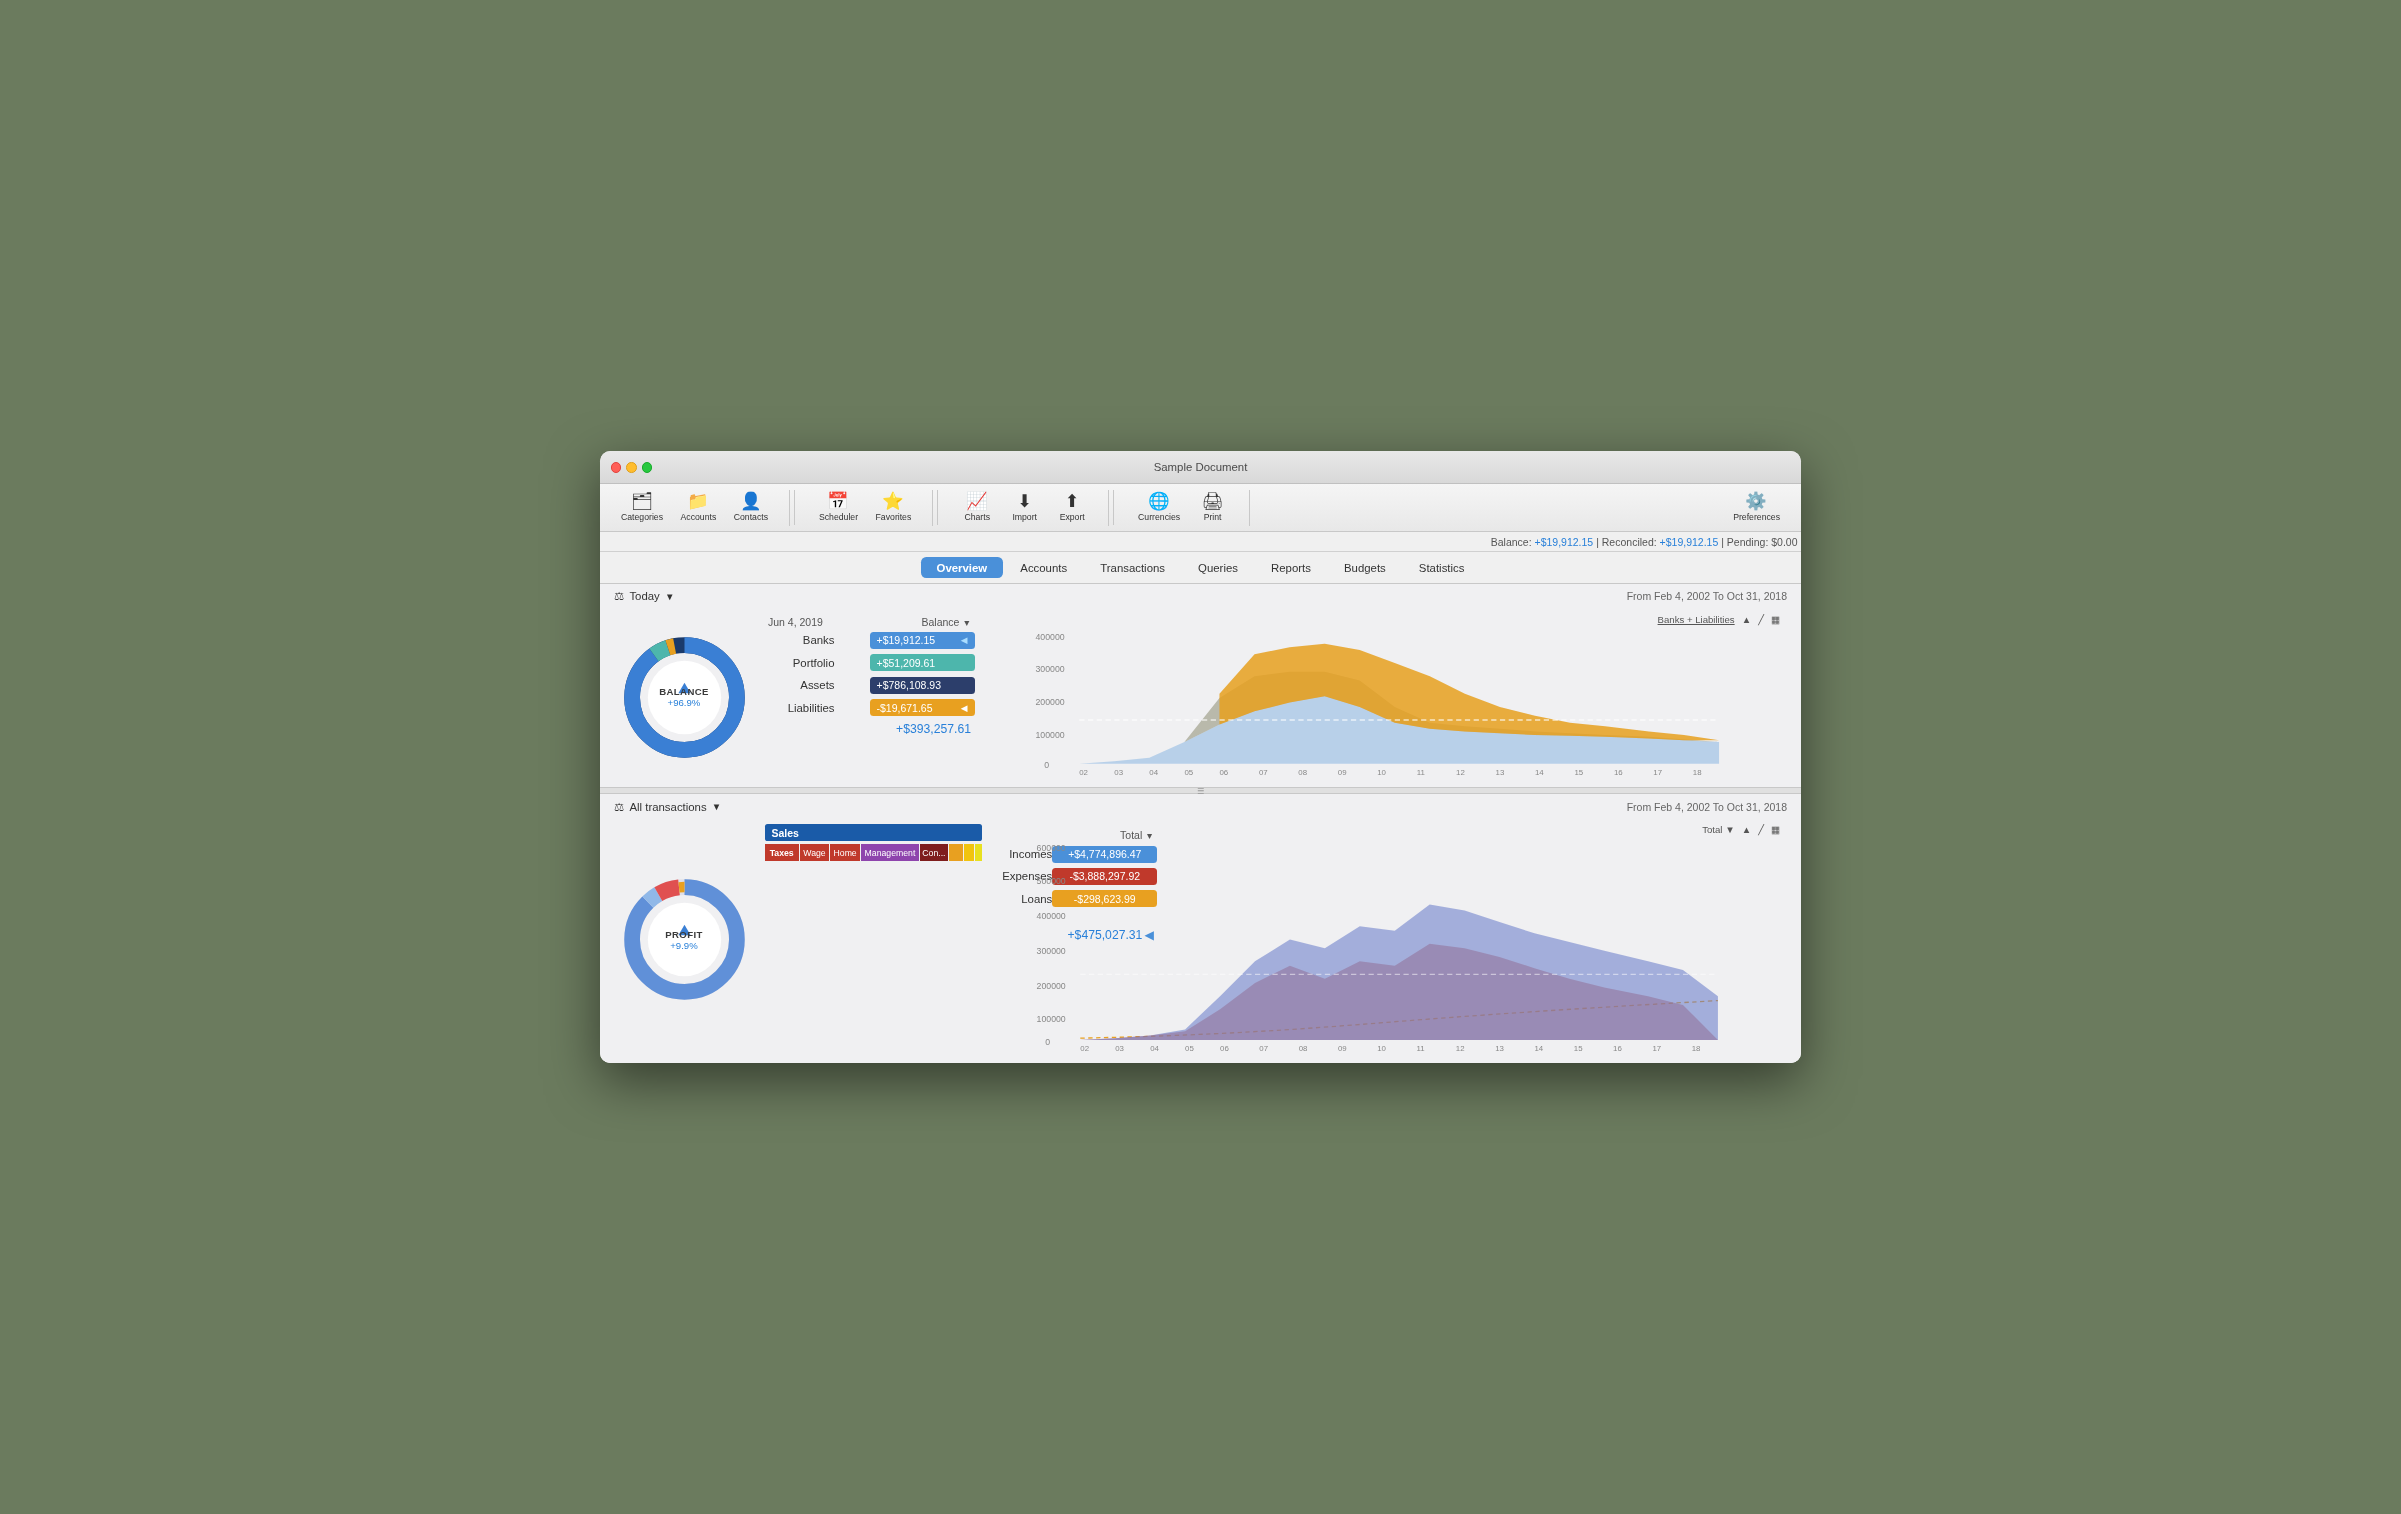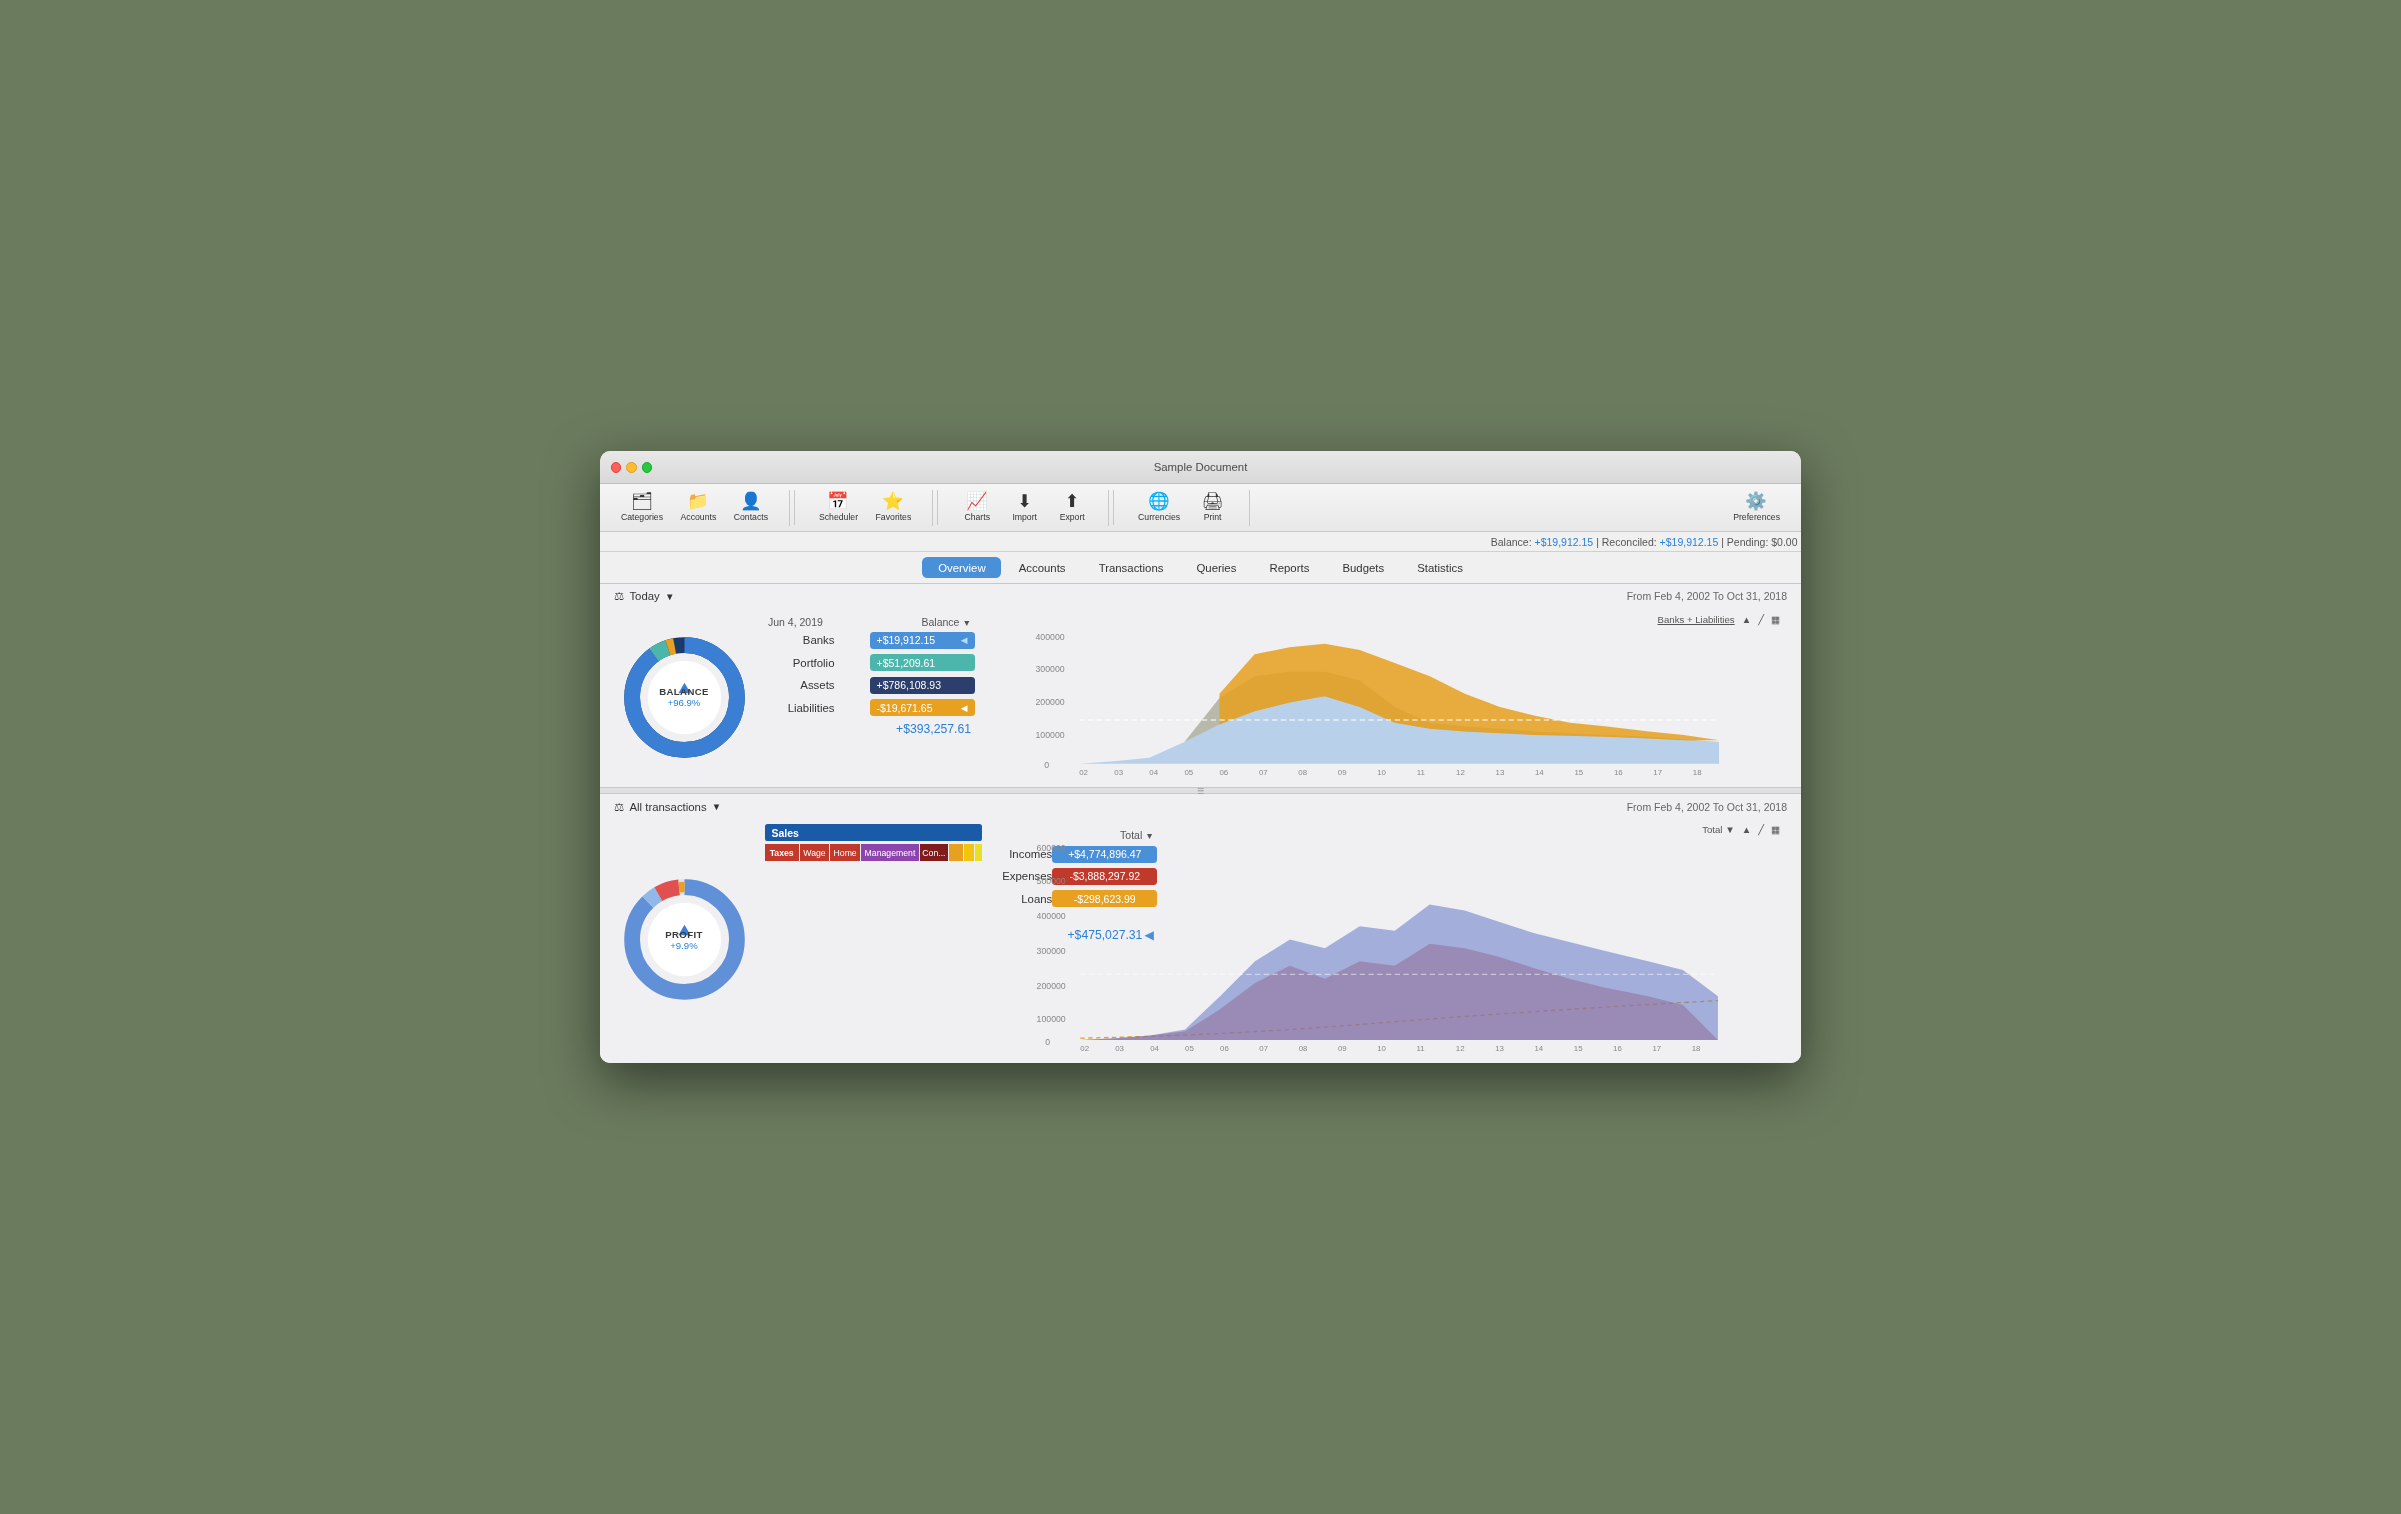--- a/index.html
+++ b/index.html
@@ -103,21 +103,21 @@
     .tab {
       padding: 4.4px 15.7px;
       border-radius: 5.2px;
       font-size: 11.4px;
       cursor: pointer;
       color: #333;
     }
     .tab.active {
       background: #4a90d9;
       color: white;
-      font-weight: 400;
+      font-weight: 700;
     }
     .content {
       background: #f0f0f2;
       padding: 0;
     }
     .section-header {
       display: flex;
       justify-content: space-between;
       align-items: center;
       padding: 5.2px 14px 3.5px;

